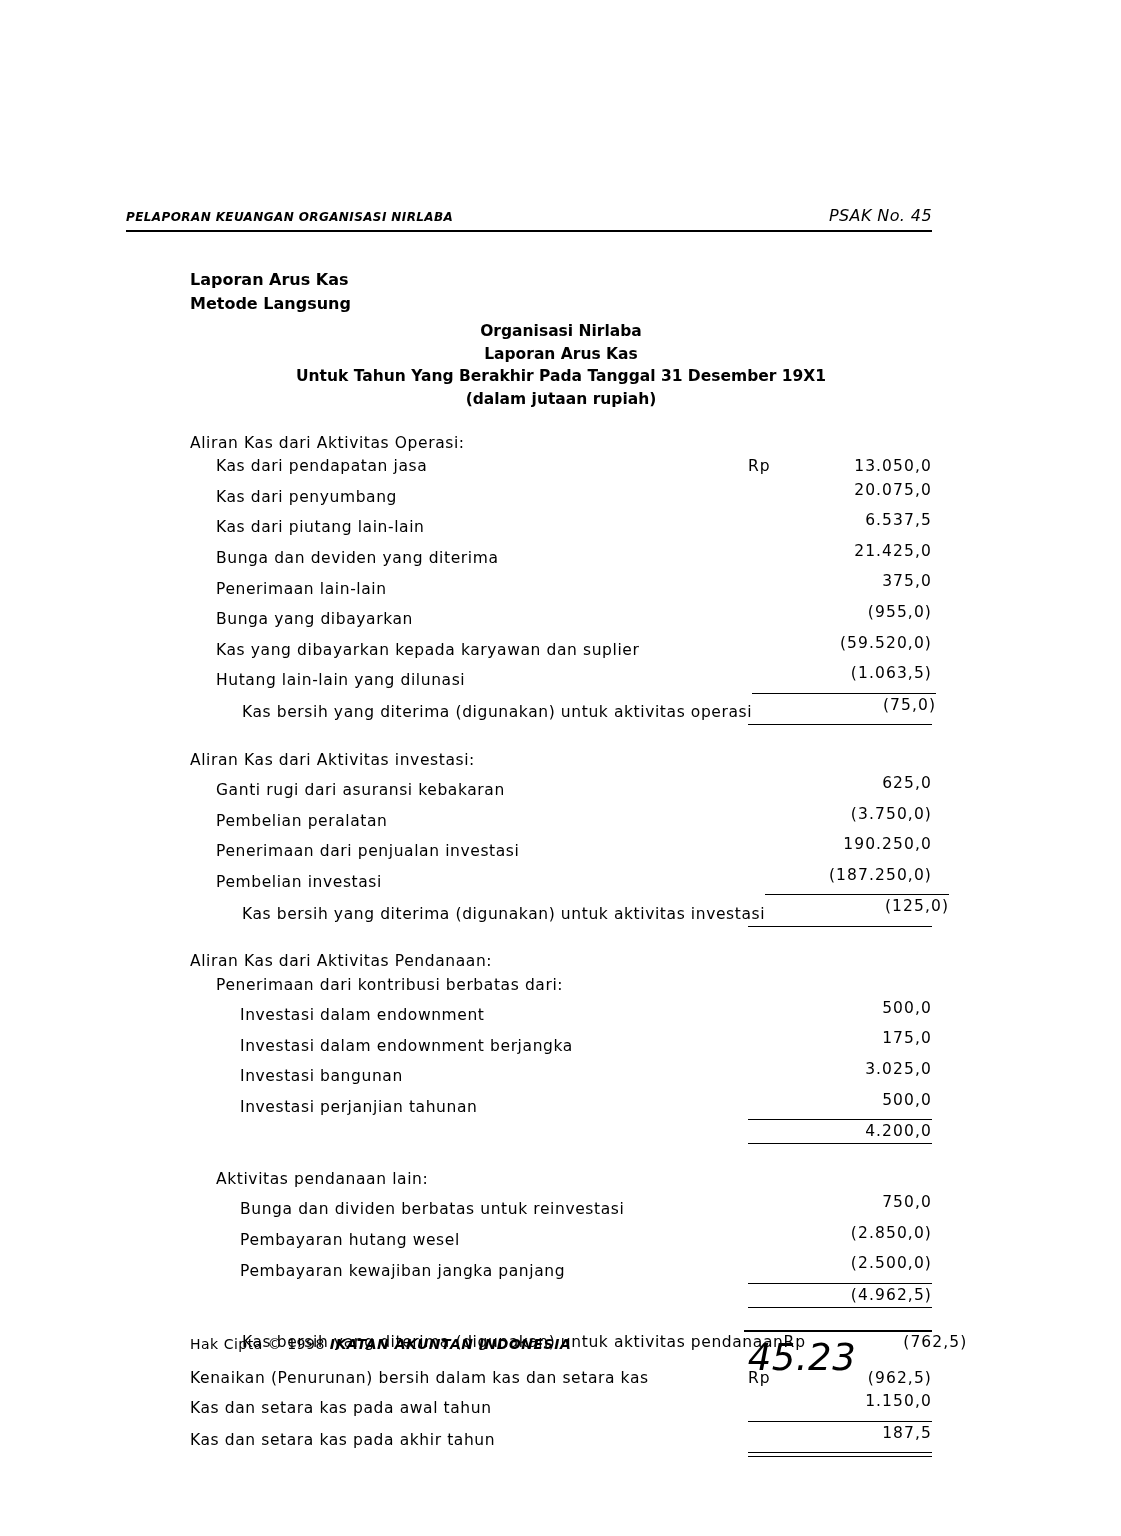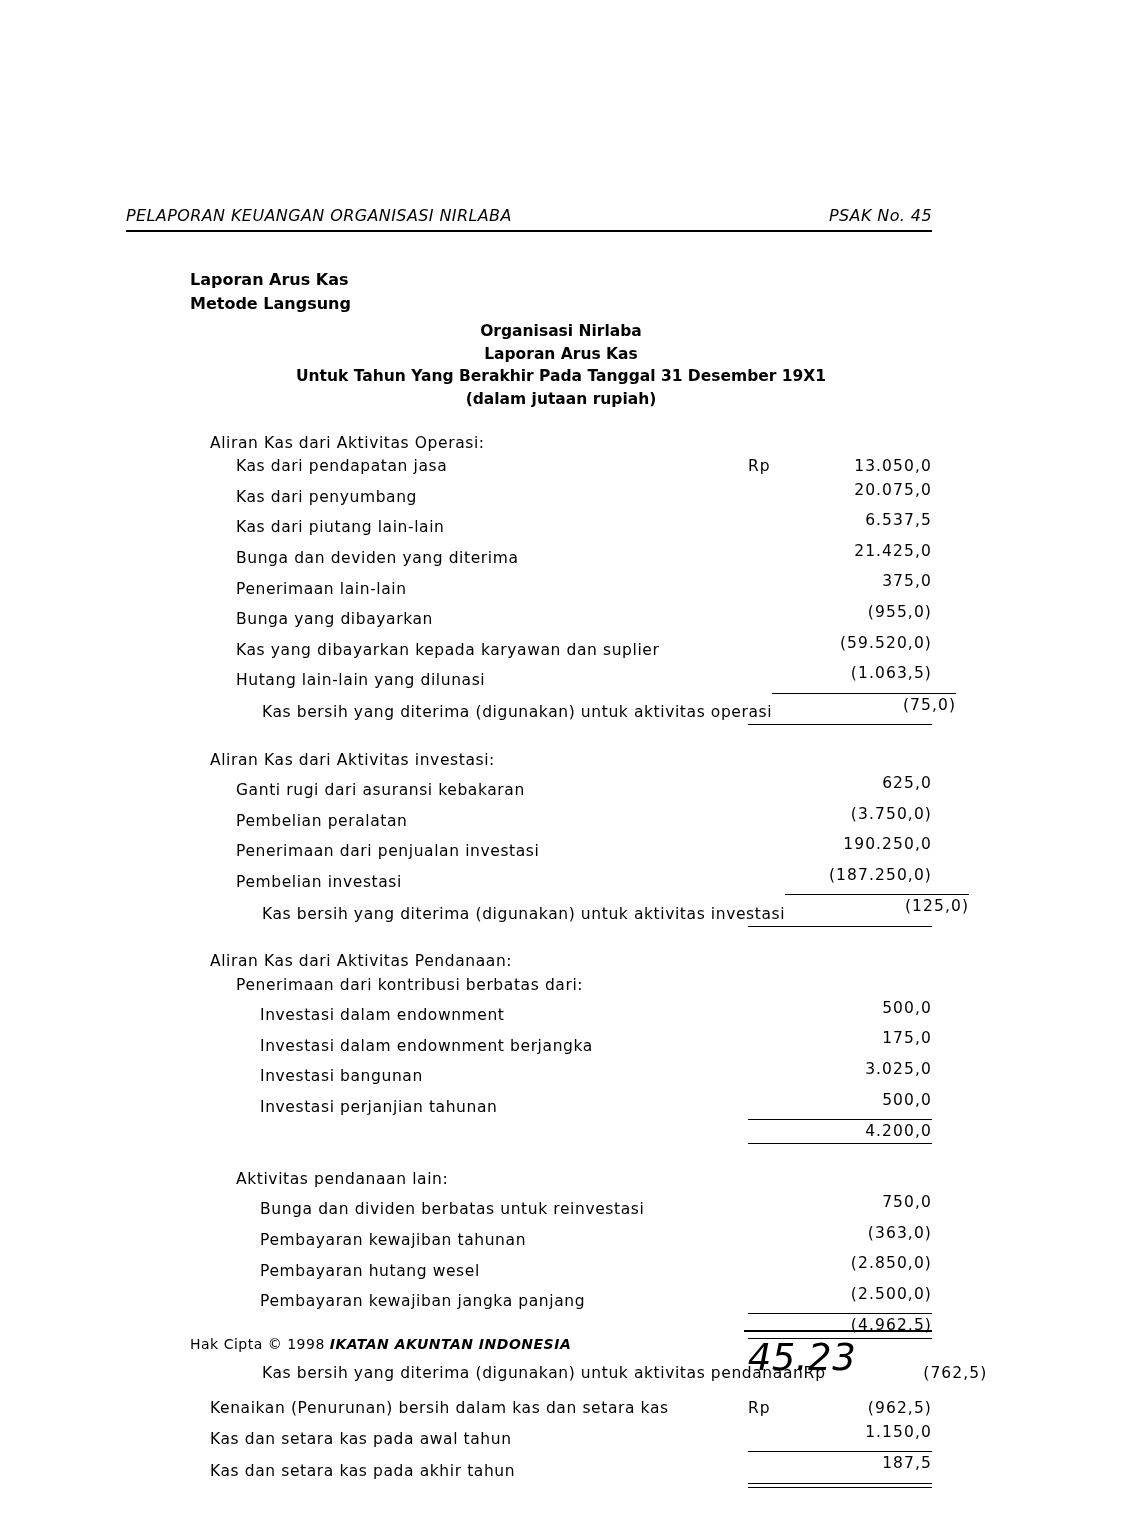--- a/index.html
+++ b/index.html
@@ -28,22 +28,22 @@
     left: 126px;
     top: 206px;
     width: 806px;
     display: flex;
     justify-content: space-between;
     align-items: baseline;
   }
   .rh-left {
     font-family: "DejaVu Sans", sans-serif;
     font-style: italic;
-    font-weight: normal;
-    font-size: 16px;
+    font-weight: bold;
+    font-size: 12px;
     letter-spacing: 0.4px;
   }
   .rh-right {
     font-family: "DejaVu Sans", sans-serif;
     font-style: italic;
     font-size: 16px;
     letter-spacing: 0.4px;
   }
   .rule-top {
     position: absolute;
@@ -82,21 +82,21 @@
     width: 742px;
     font-size: 15.5px;
     line-height: 23.3px;
     letter-spacing: 0.6px;
   }
   .row {
     display: flex;
     align-items: baseline;
     white-space: nowrap;
   }
-  .label { flex: 1 1 auto; margin-left: 20px; }
+  .label { flex: 1 1 auto; }
   .amt {
     flex: 0 0 auto;
     text-align: right;
     width: 150px;
     letter-spacing: 1.1px;
   }
   .cur {
     display: inline-block;
     width: 34px;
     text-align: left;
@@ -363,27 +363,20 @@
     </div>
 
     <div class="row indent2">
       <div class="label">Bunga dan dividen berbatas untuk reinvestasi</div>
       <div class="amtwrap">
         <span class="cur"></span>
         <span class="amt">750,0</span>
       </div>
     </div>
     <div class="row indent2">
-      <div class="label">Pembayaran kewajiban tahunan</div>
-      <div class="amtwrap">
-        <span class="cur"></span>
-        <span class="amt">(363,0)</span>
-      </div>
-    </div>
-    <div class="row indent2">
       <div class="label">Pembayaran hutang wesel</div>
       <div class="amtwrap">
         <span class="cur"></span>
         <span class="amt">(2.850,0)</span>
       </div>
     </div>
     <div class="row indent2">
       <div class="label">Pembayaran kewajiban jangka panjang</div>
       <div class="amtwrap">
         <span class="cur"></span>

